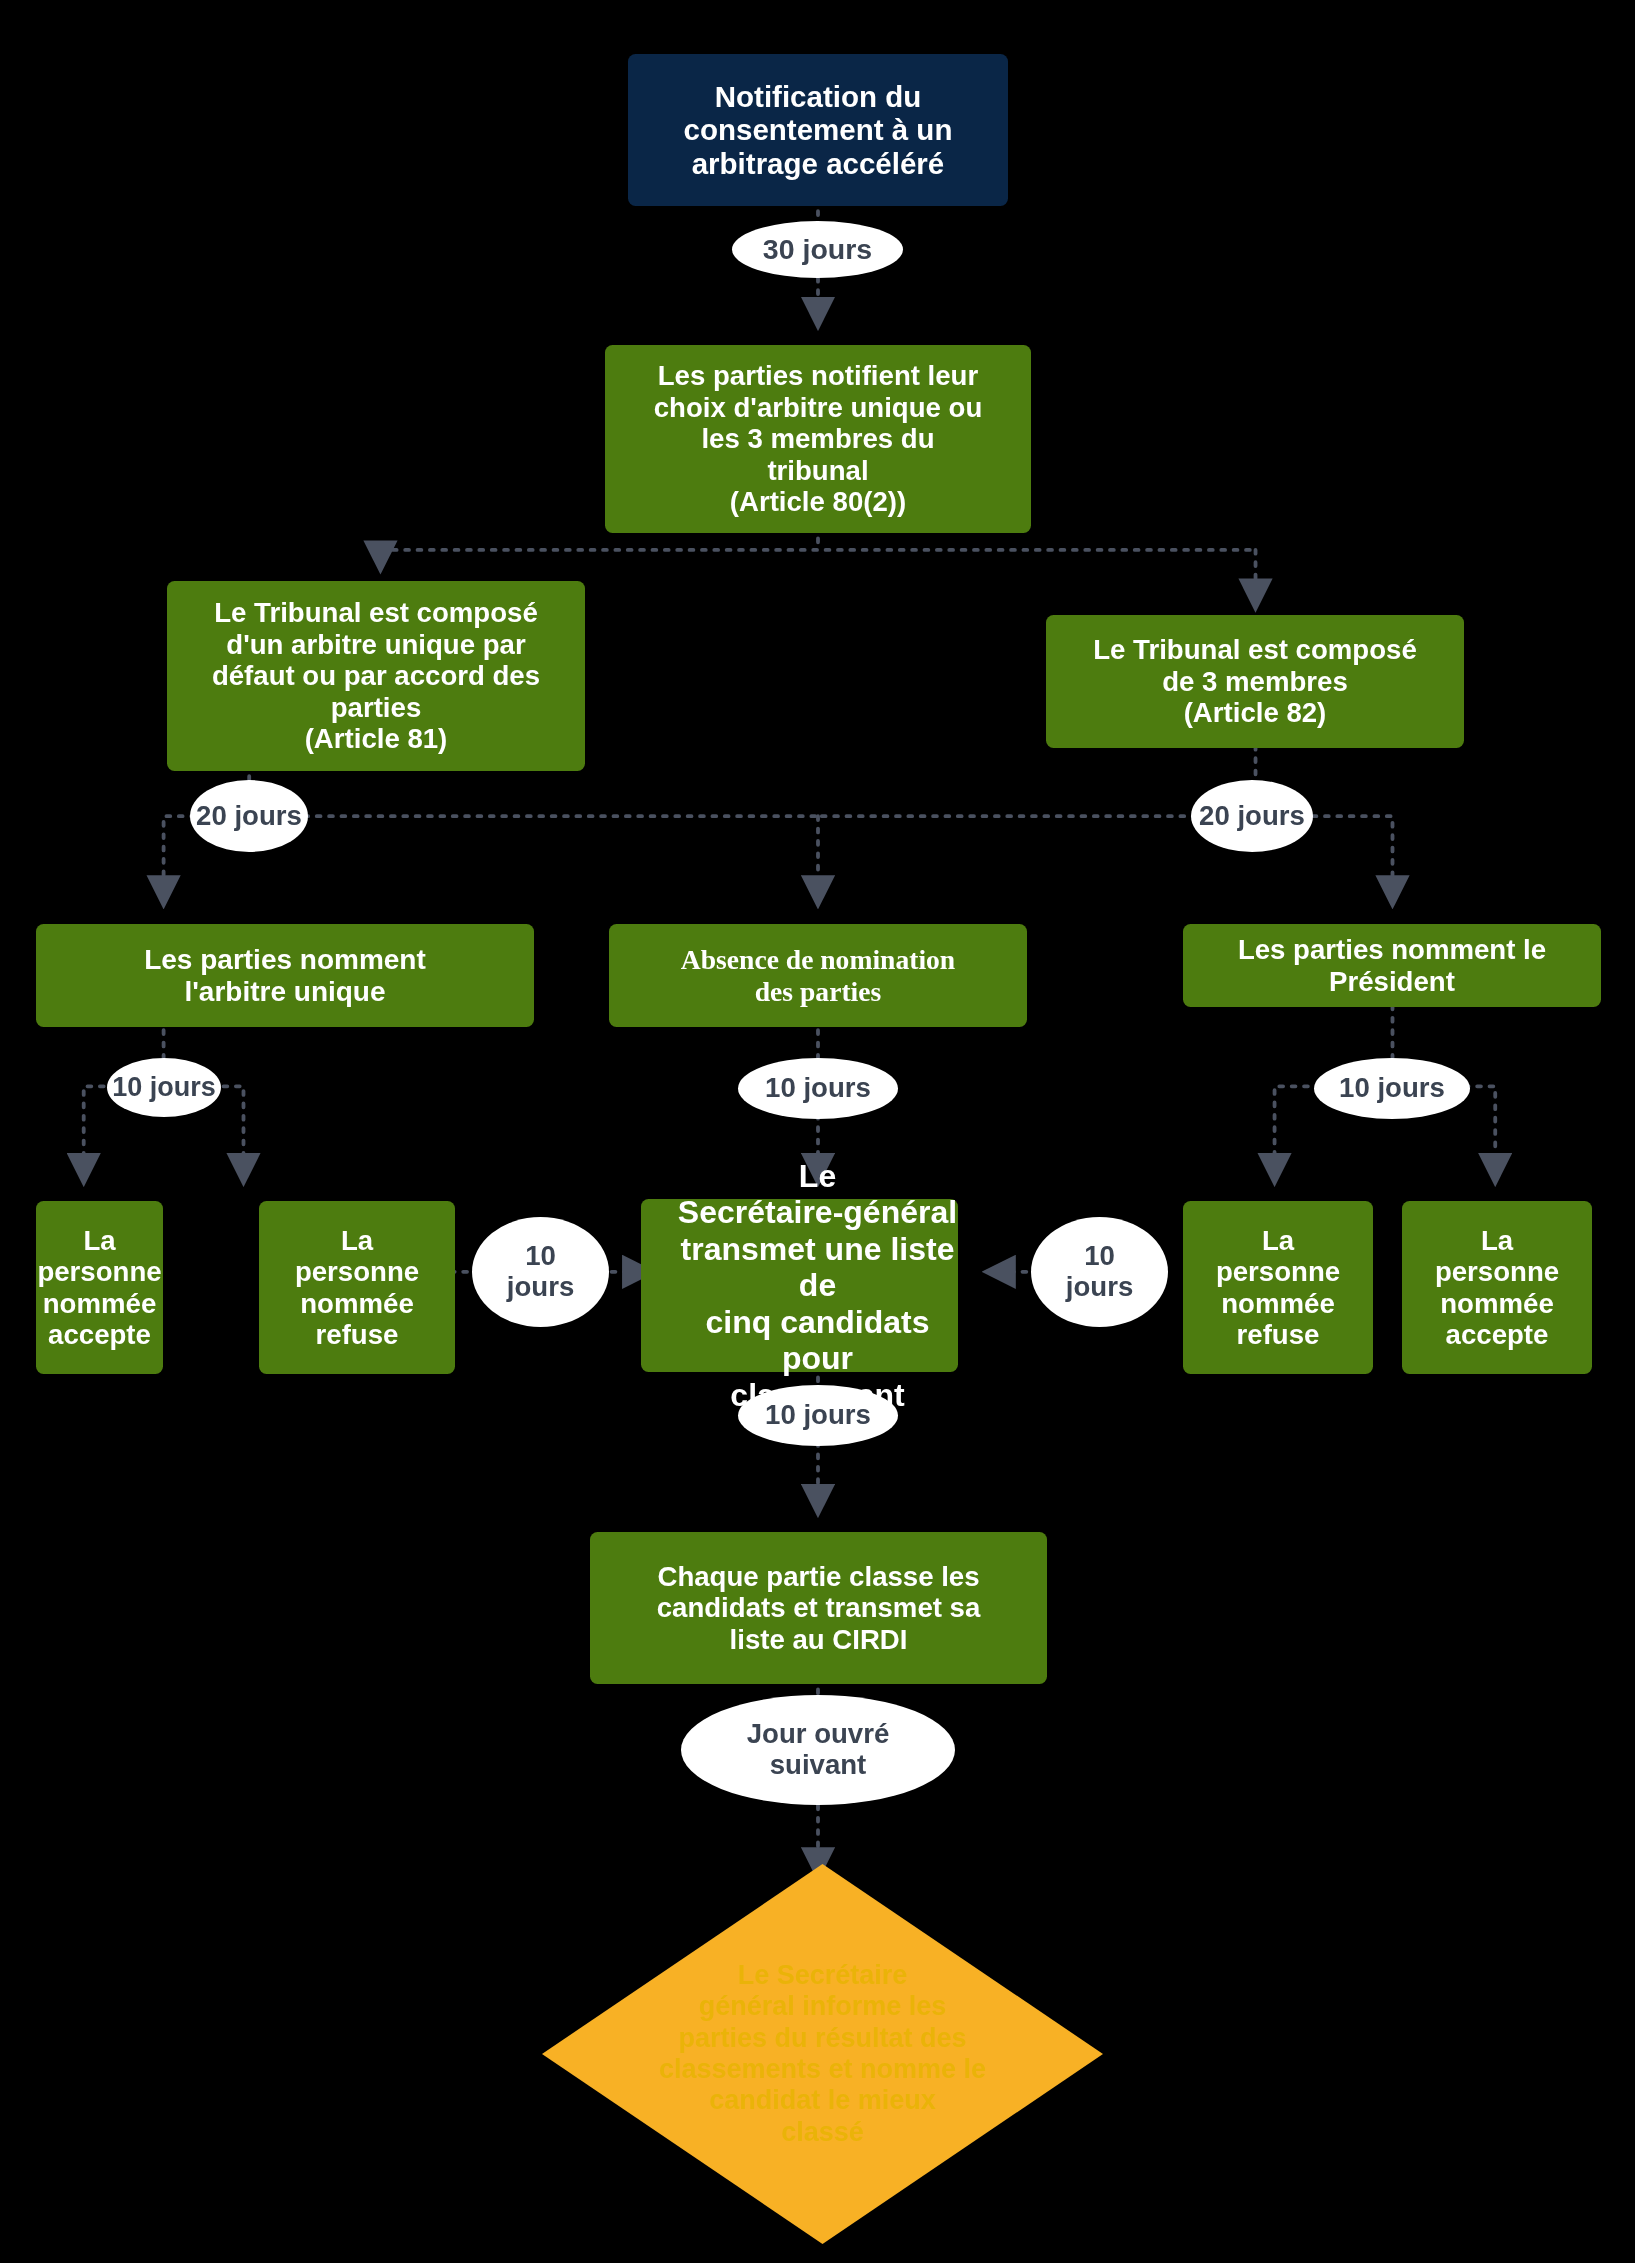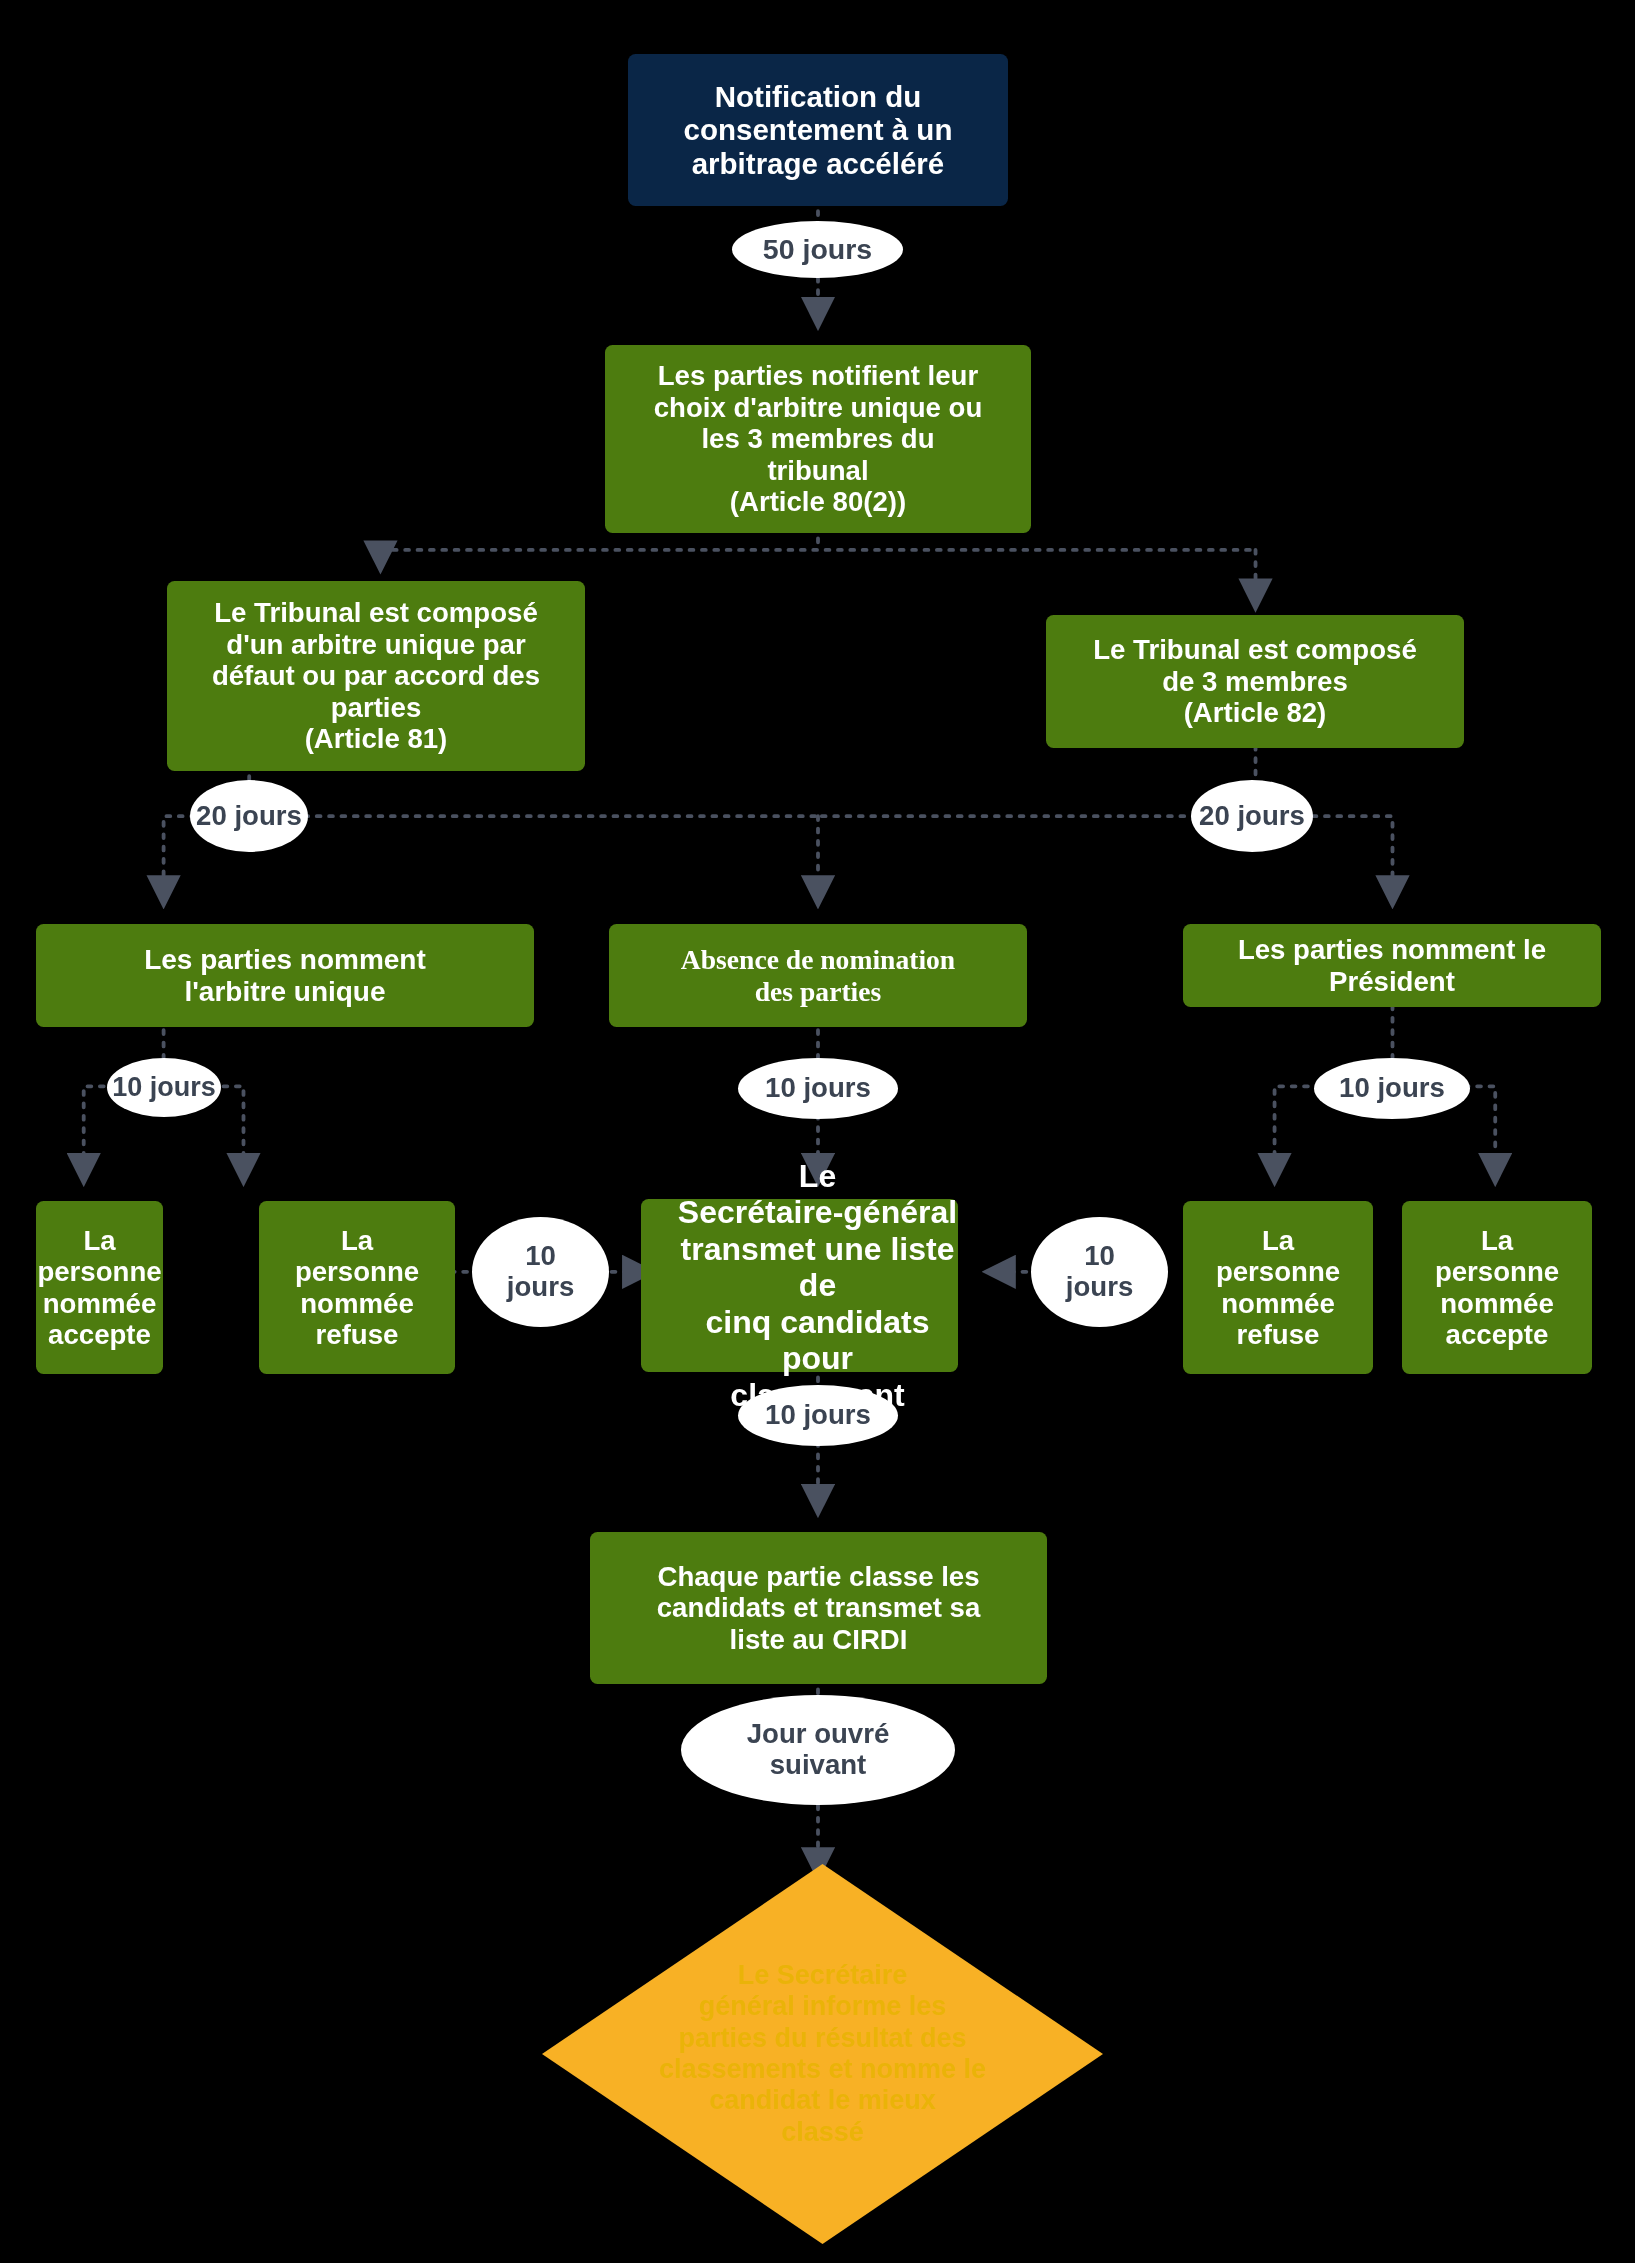--- a/index.html
+++ b/index.html
@@ -139,21 +139,21 @@
 
       <path d="M860,1750 L860,1782"></path>
       <path d="M860,1898 L860,1960" marker-end="url(#arrow)"></path>
     </g>
   </svg>
 
   <div class="node box navy" style="left:628px; top:34px; width:380px; height:152px; font-size:29.5px;">Notification du
 consentement à un
 arbitrage accéléré</div>
 
-  <div class="ellipse" style="left:732px; top:221px; width:171px; height:57px; font-size:28.5px;">50 jours</div>
+  <div class="ellipse" style="left:732px; top:221px; width:171px; height:57px; font-size:28.5px;">30 jours</div>
 
   <div class="node box blue" style="left:605px; top:325px; width:426px; height:188px; font-size:27.6px;">Les parties notifient  leur
 choix d'arbitre unique ou
 les 3 membres du
 tribunal
 (Article  80(2))</div>
 
   <div class="node box blue" style="left:167px; top:561px; width:418px; height:190px; font-size:27.6px;">Le Tribunal est composé
 d'un arbitre unique par
 défaut ou par accord des

